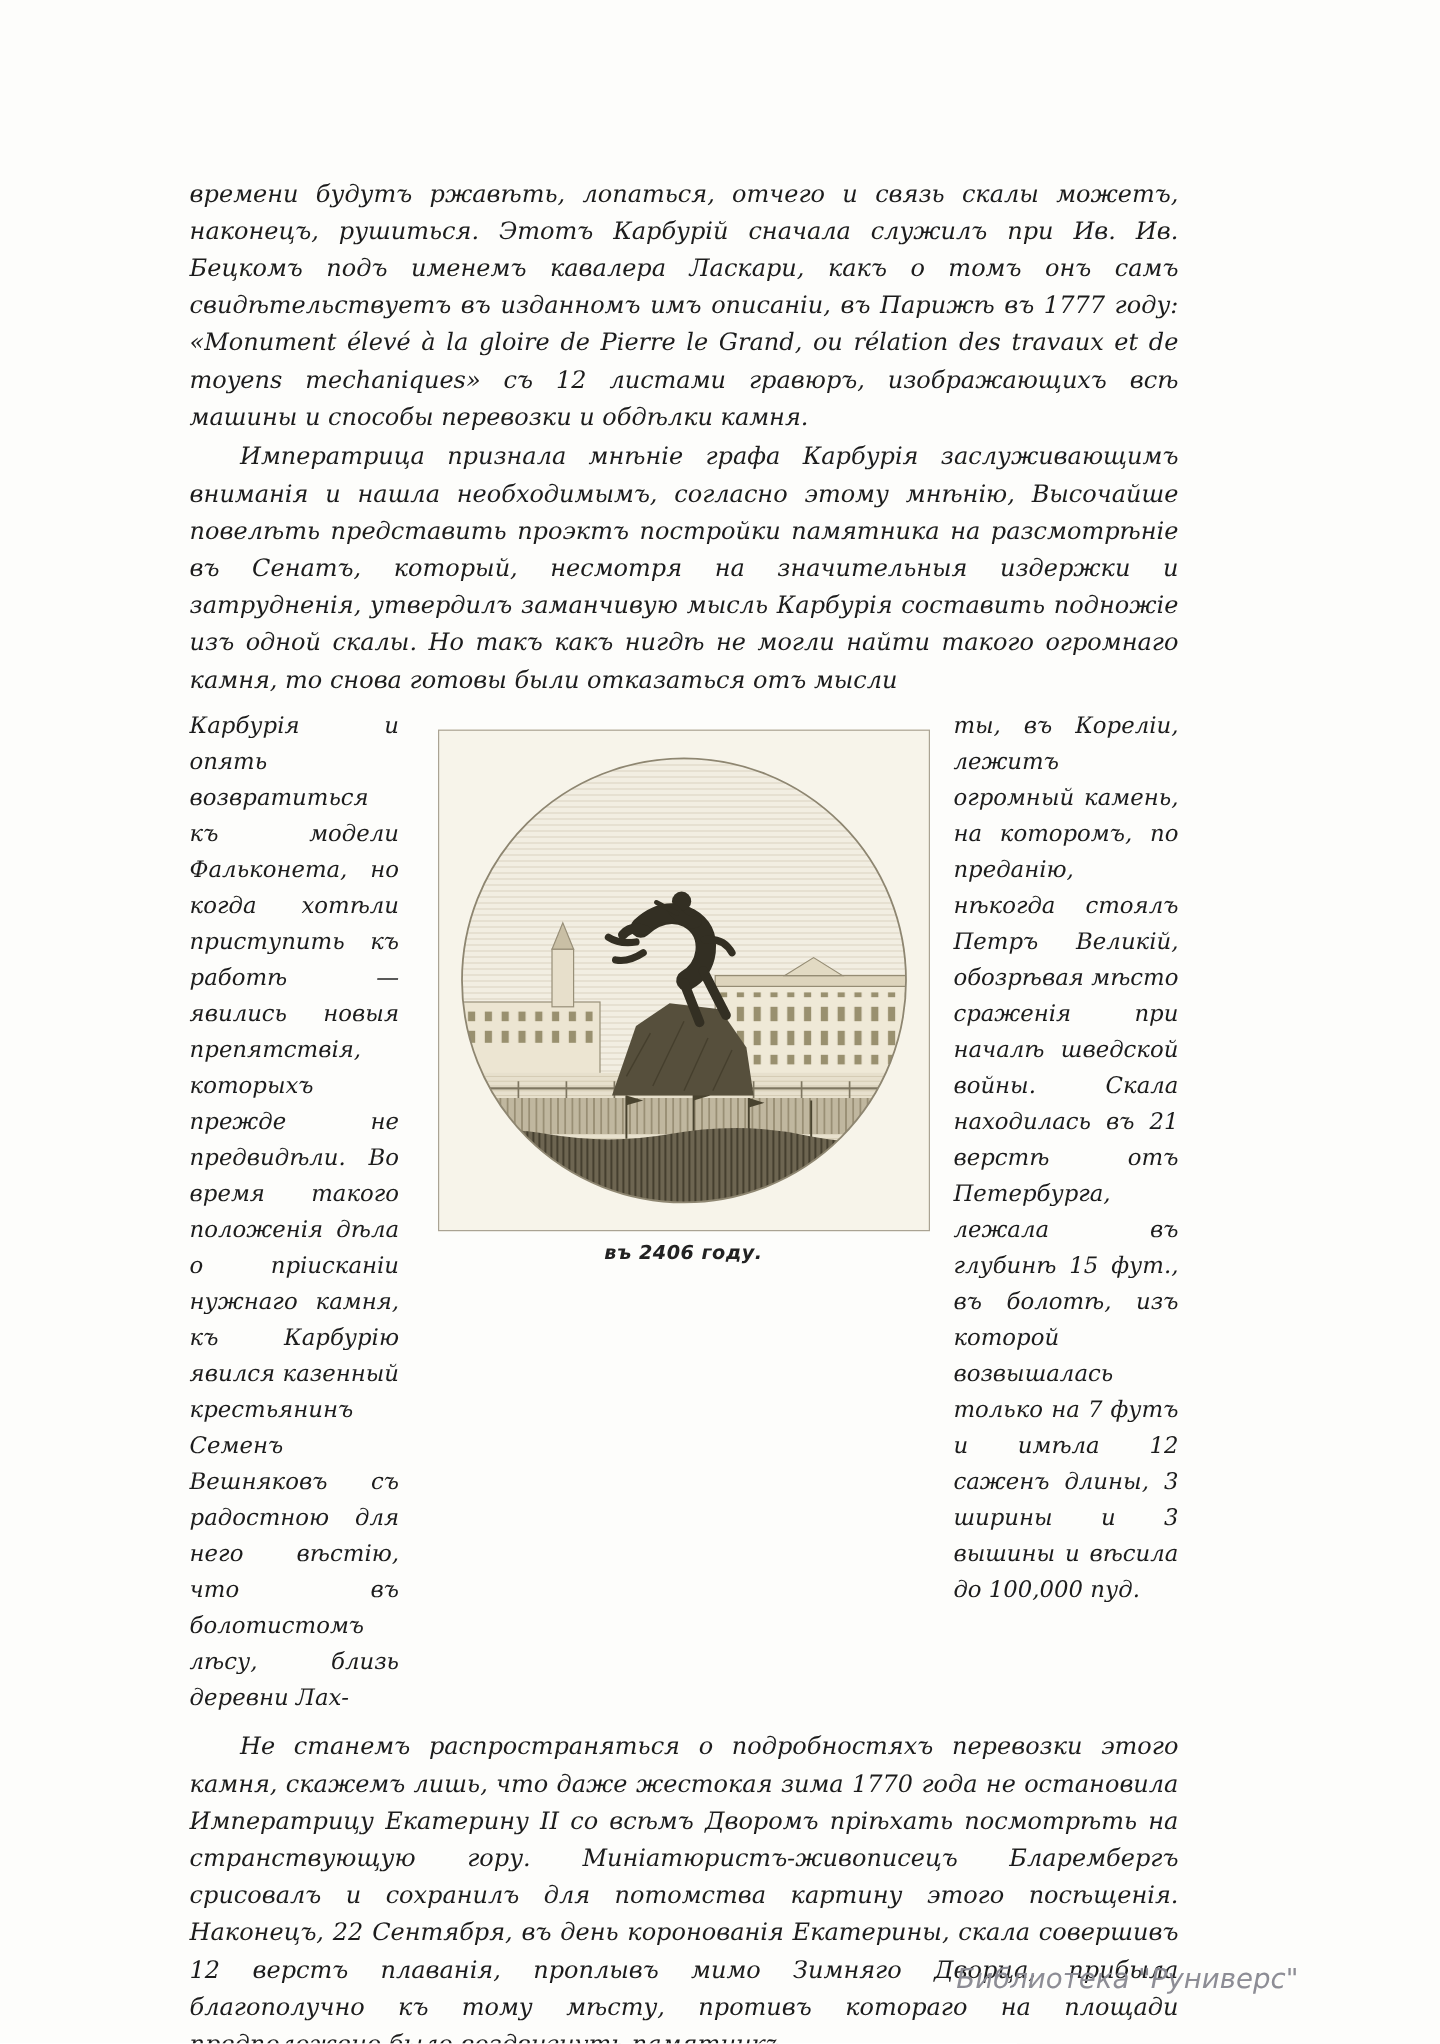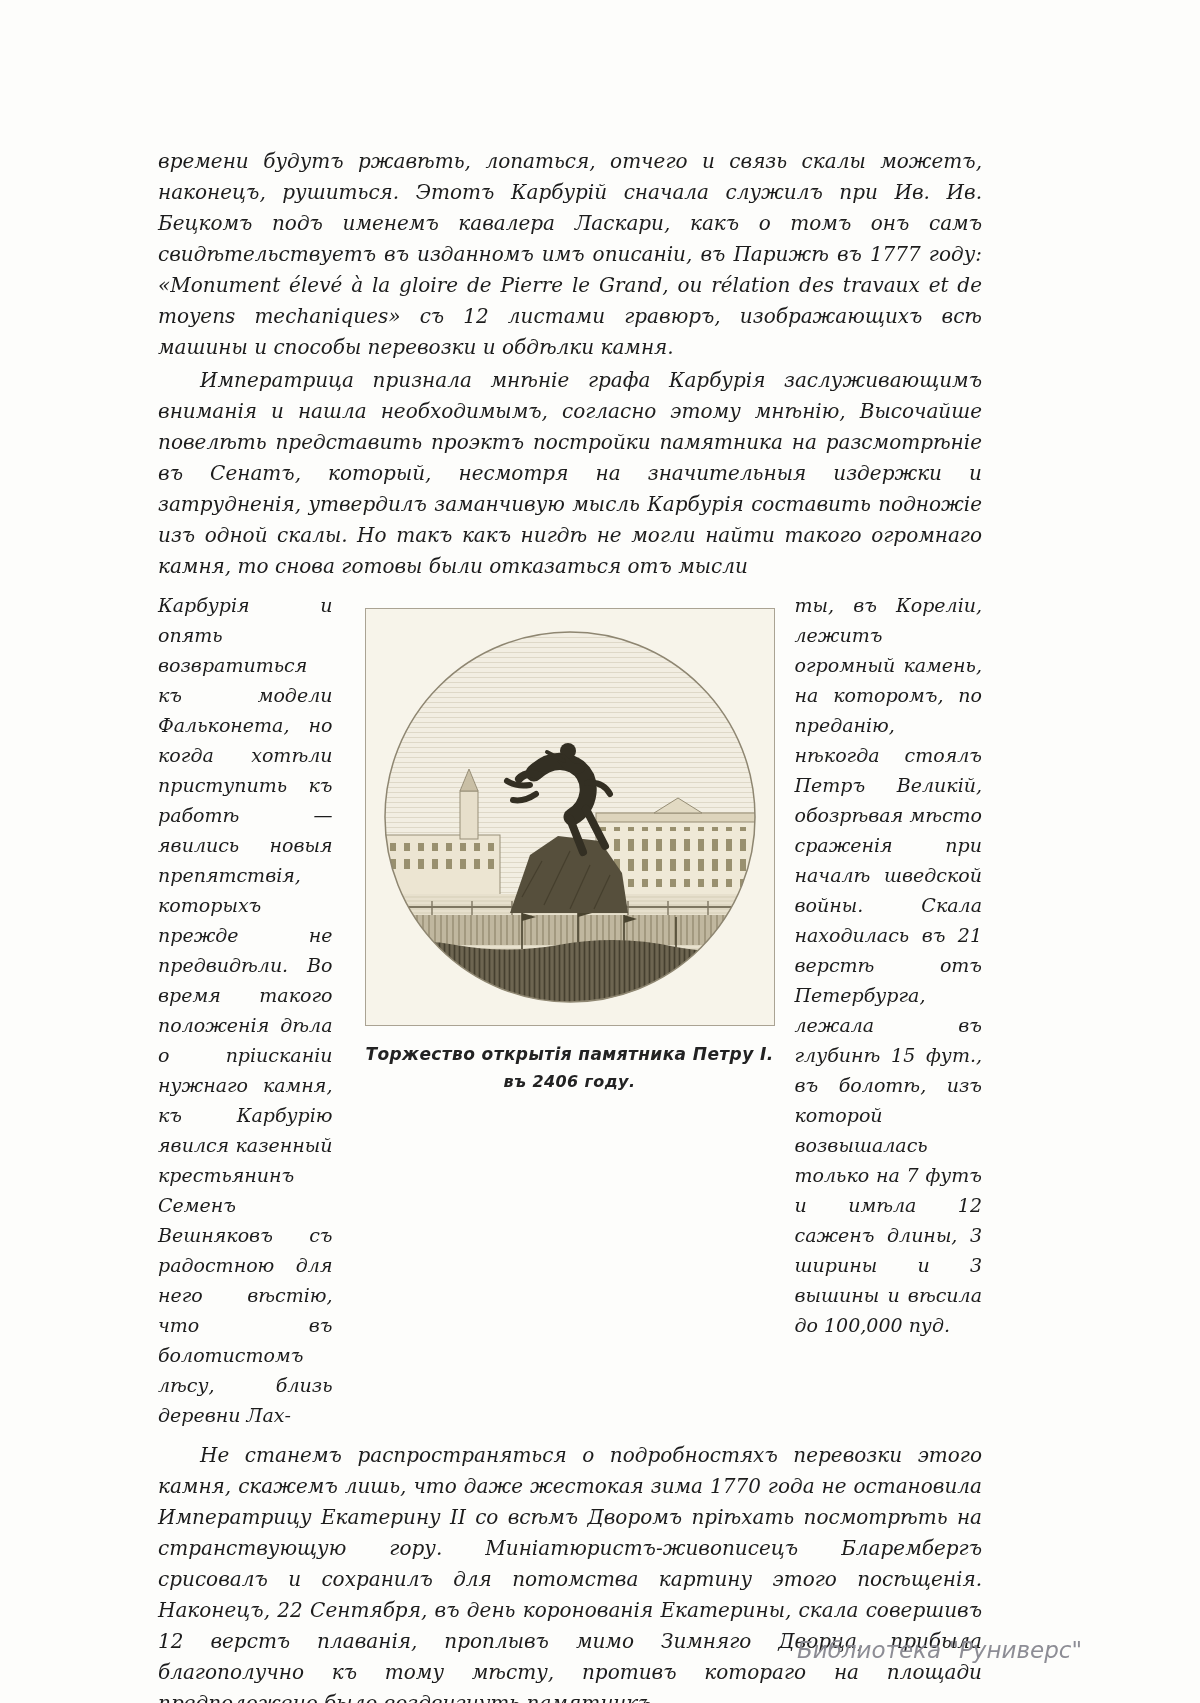--- a/index.html
+++ b/index.html
@@ -166,21 +166,20 @@
                 <path d="M214,194 L233,231" stroke-width="8"></path>
                 <path d="M215,168 q16,-2 23,11" stroke-width="6"></path>
               </g>
               <circle cx="196" cy="136" r="8" fill="#332f23"></circle>
               <path d="M190,144 q10,12 18,9" stroke="#332f23" stroke-width="10" fill="none" stroke-linecap="round"></path>
               <path d="M192,146 l-17,-9" stroke="#332f23" stroke-width="4" stroke-linecap="round"></path>
             </g>
             <circle cx="198" cy="202" r="185" fill="none" stroke="#8e8671" stroke-width="1.5"></circle>
           </svg>
         </div>
-        <div class="caption">Торжество открытія памятника Петру I.</div>
         <div class="caption second">въ 2406 году.</div>
       </div>
 
       <div class="col col-right">ты, въ Кореліи, лежитъ огромный камень, на которомъ, по преданію, нѣкогда стоялъ Петръ Великій, обозрѣвая мѣсто сраженія при началѣ шведской войны. Скала находилась въ 21 верстѣ отъ Петербурга, лежала въ глубинѣ 15 фут., въ болотѣ, изъ которой возвышалась только на 7 футъ и имѣла 12 саженъ длины, 3 ширины и 3 вышины и вѣсила до 100,000 пуд.</div>
     </div>
 
     <p class="body-text indent" style="margin-top:10px;">Не станемъ распространяться о подробностяхъ перевозки этого камня, скажемъ лишь, что даже жестокая зима 1770 года не остановила Императрицу Екатерину II со всѣмъ Дворомъ пріѣхать посмотрѣть на странствующую гору. Миніатюристъ-живописецъ Бларембергъ срисовалъ и сохранилъ для потомства картину этого посѣщенія. Наконецъ, 22 Сентября, въ день коронованія Екатерины, скала совершивъ 12 верстъ плаванія, проплывъ мимо Зимняго Дворца, прибыла благополучно къ тому мѣсту, противъ котораго на площади предположено было воздвигнуть памятникъ.</p>
 
     <div class="epigraph">„И самъ подъ стопы Петра“,</div>
 

